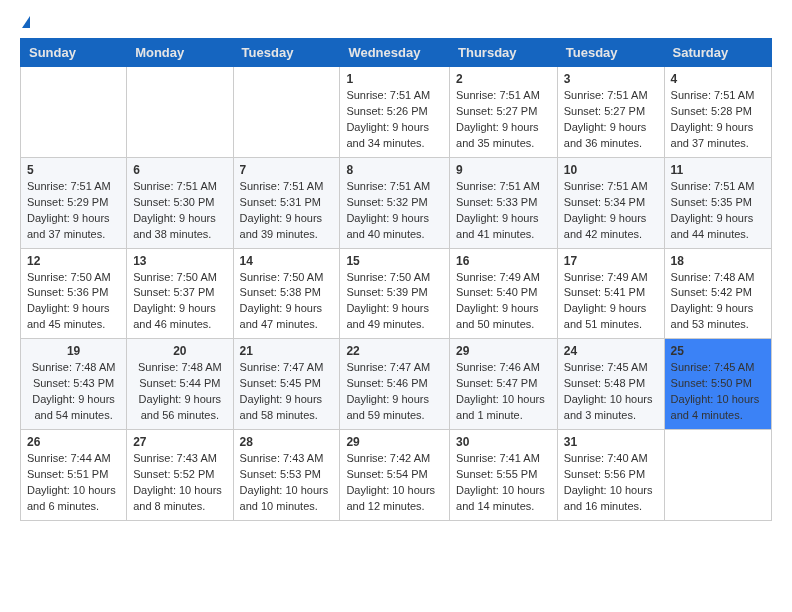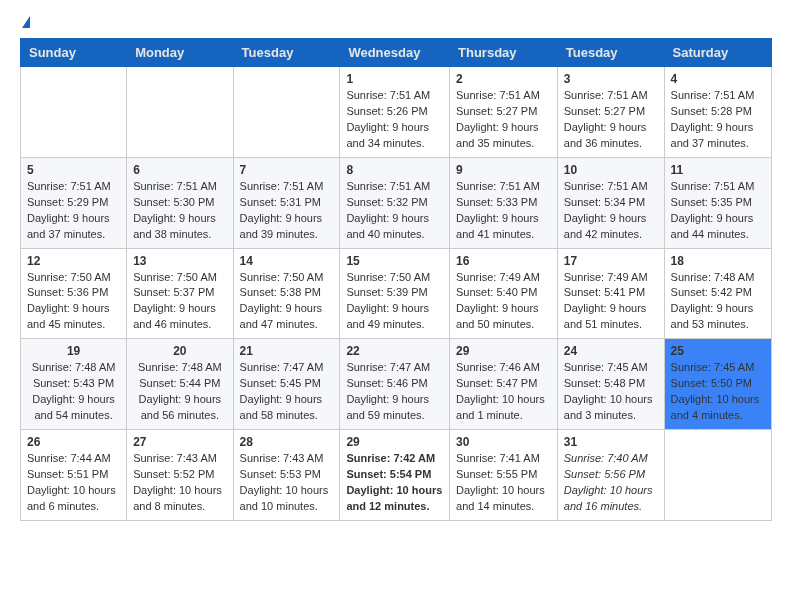--- a/index.html
+++ b/index.html
@@ -324,35 +324,35 @@
           </td>
           <td>
             <div class="day-num">28</div>
             <div class="day-info" style="white-space: pre-line;">Sunrise: 7:43 AM
 Sunset: 5:53 PM
 Daylight: 10 hours
 and 10 minutes.</div>
           </td>
           <td>
             <div class="day-num">29</div>
-            <div class="day-info" style="white-space: pre-line; font-weight: bold;">Sunrise: 7:42 AM
+            <div class="day-info" style="white-space: pre-line;">Sunrise: 7:42 AM
 Sunset: 5:54 PM
 Daylight: 10 hours
 and 12 minutes.</div>
           </td>
           <td>
             <div class="day-num">30</div>
             <div class="day-info" style="white-space: pre-line;">Sunrise: 7:41 AM
 Sunset: 5:55 PM
 Daylight: 10 hours
 and 14 minutes.</div>
           </td>
           <td>
             <div class="day-num">31</div>
-            <div class="day-info" style="white-space: pre-line; font-style: italic;">Sunrise: 7:40 AM
+            <div class="day-info" style="white-space: pre-line;">Sunrise: 7:40 AM
 Sunset: 5:56 PM
 Daylight: 10 hours
 and 16 minutes.</div>
           </td>
           <td class="empty-cell"></td>
         </tr>
       </tbody>
   </table>
 </div>
 

